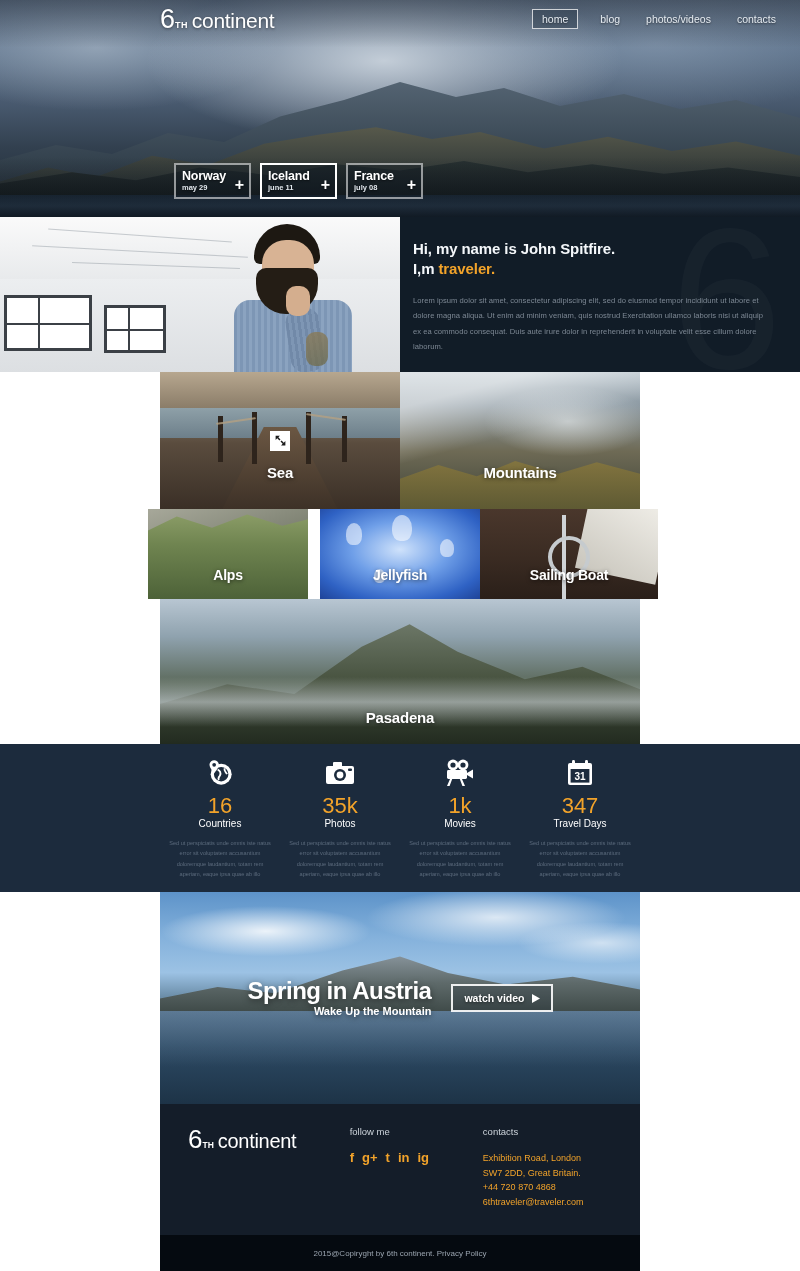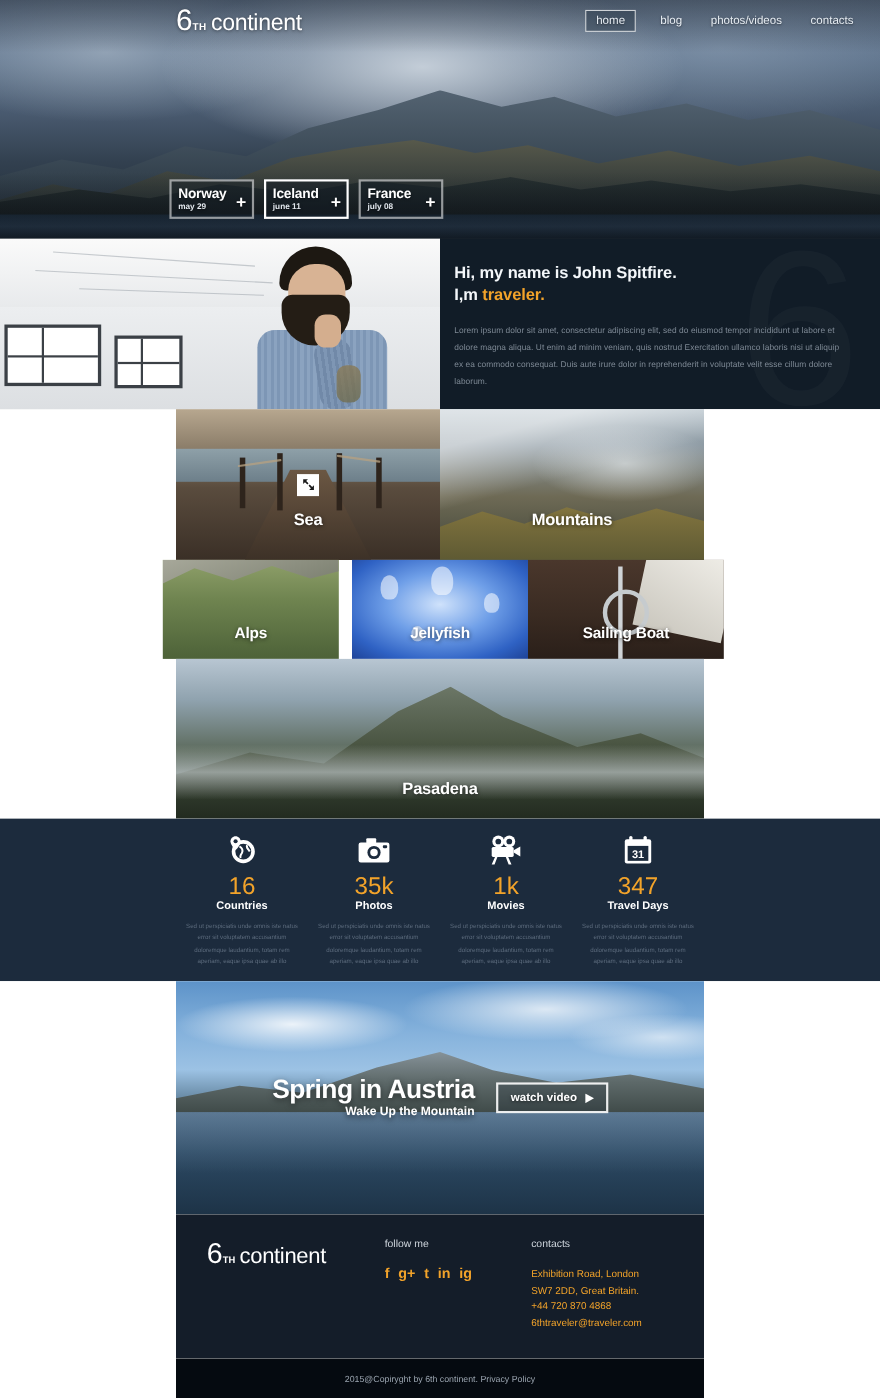--- a/index.html
+++ b/index.html
@@ -67,21 +67,21 @@
     color:#e6ecf2; font-size:10.5px; text-decoration:none;
     text-shadow:0 1px 2px rgba(0,0,0,.5); padding:3px 4px;
   }
   .nav a.active {
     border:1px solid rgba(255,255,255,.75); padding:3px 9px;
     background:rgba(40,55,72,.45);
   }
 
   
   .dest-row {
-    position:absolute; left:154px; bottom:18px; display:flex; gap:9px; z-index:6;
+    position:absolute; left:174px; bottom:18px; display:flex; gap:9px; z-index:6;
   }
   .dest {
     position:relative; width:77px; height:36px;
     border:2px solid rgba(255,255,255,.55);
     background:rgba(18,26,36,.34);
     display:flex; align-items:center; padding:0 6px;
   }
   .dest.active { border-color:#ffffff; background:rgba(18,26,36,.45); }
   .dest-txt { line-height:1.05; }
   .dest-name { color:#fff; font-size:12.5px; font-weight:700; letter-spacing:-.2px;
@@ -203,21 +203,21 @@
   
   .stats {
     width:800px; height:148px; background:#1c2b3d;
     display:flex; align-items:flex-start; padding-top:12px;
   }
   .stats-inner { width:480px; margin:0 auto; display:flex; }
   .stat { flex:1; text-align:center; padding:0 6px; }
   .stat-icon { height:34px; display:flex; align-items:center; justify-content:center; }
   .stat-icon svg { fill:#fff; }
   .stat-num { color:#f2a32a; font-size:22px; font-weight:400; line-height:1.05; margin-top:4px; }
-  .stat-label { color:#fff; font-size:10px; font-weight:700; margin-top:1px; }
+  .stat-label { color:#fff; font-size:10px; font-weight:400; margin-top:1px; }
   .stat-desc { color:#5c6b7d; font-size:5.6px; line-height:1.85; margin-top:9px; }
 
   
   .video-wrap { width:800px; height:212px; background:#fff; position:relative; }
   .video {
     position:absolute; left:160px; top:0; width:480px; height:212px; overflow:hidden;
     background:linear-gradient(180deg,#5d93c9 0%, #85b2dc 22%, #9cc2e4 38%, #4f6f86 56%, #33506a 78%, #22394d 100%);
   }
   .v-clouds { position:absolute; left:0; right:0; top:0; height:46%;
     background:

